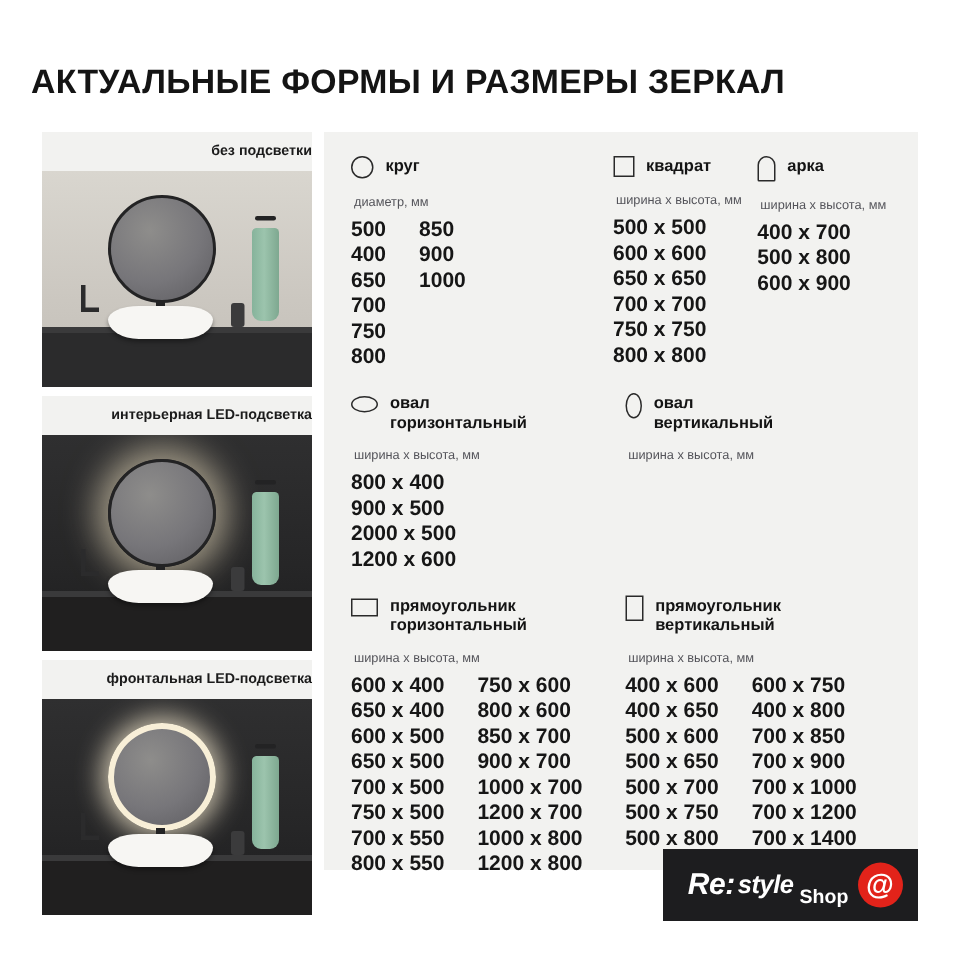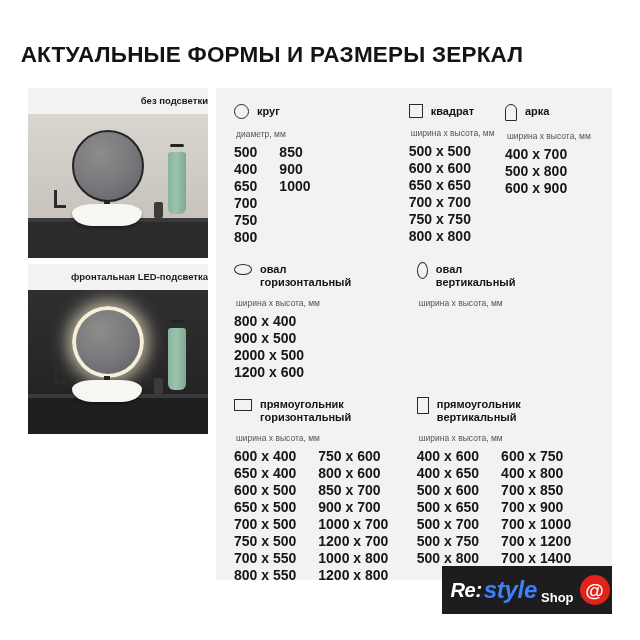--- a/index.html
+++ b/index.html
@@ -262,22 +262,22 @@
     box-sizing: border-box;
   }
   .logo-re {
     color: #ffffff;
     font-size: 20px;
     font-weight: bold;
     font-style: italic;
     letter-spacing: -0.3px;
   }
   .logo-style {
-    color: #3b82f6;
-    font-size: 24px;
+    color: #ffffff;
+    font-size: 17px;
     font-weight: bold;
     font-style: italic;
     letter-spacing: -0.3px;
     text-align: right;
   }
   .logo-shop {
     color: #ffffff;
     font-size: 13px;
     font-weight: bold;
     margin-left: 2px;
@@ -316,20 +316,34 @@
         <div class="ph-stand"></div>
         <div class="ph-hook"></div>
         <div class="ph-towel"></div>
         <div class="ph-counter"></div>
         <div class="ph-basin"></div>
         <div class="ph-faucet"></div>
         <div class="ph-bottle"></div>
       </div>
     </div>
 
+    <div class="photo-card">
+      <div class="photo-caption">интерьерная LED-подсветка</div>
+      <div class="photo">
+        <div class="ph-wall dark"></div>
+        <div class="ph-mirror glow-back"></div>
+        <div class="ph-stand"></div>
+        <div class="ph-hook"></div>
+        <div class="ph-towel"></div>
+        <div class="ph-counter light"></div>
+        <div class="ph-basin"></div>
+        <div class="ph-faucet"></div>
+        <div class="ph-bottle"></div>
+      </div>
+    </div>
 
     <div class="photo-card">
       <div class="photo-caption">фронтальная LED-подсветка</div>
       <div class="photo">
         <div class="ph-wall dark"></div>
         <div class="ph-mirror glow-front"></div>
         <div class="ph-stand"></div>
         <div class="ph-hook"></div>
         <div class="ph-towel"></div>
         <div class="ph-counter light"></div>

